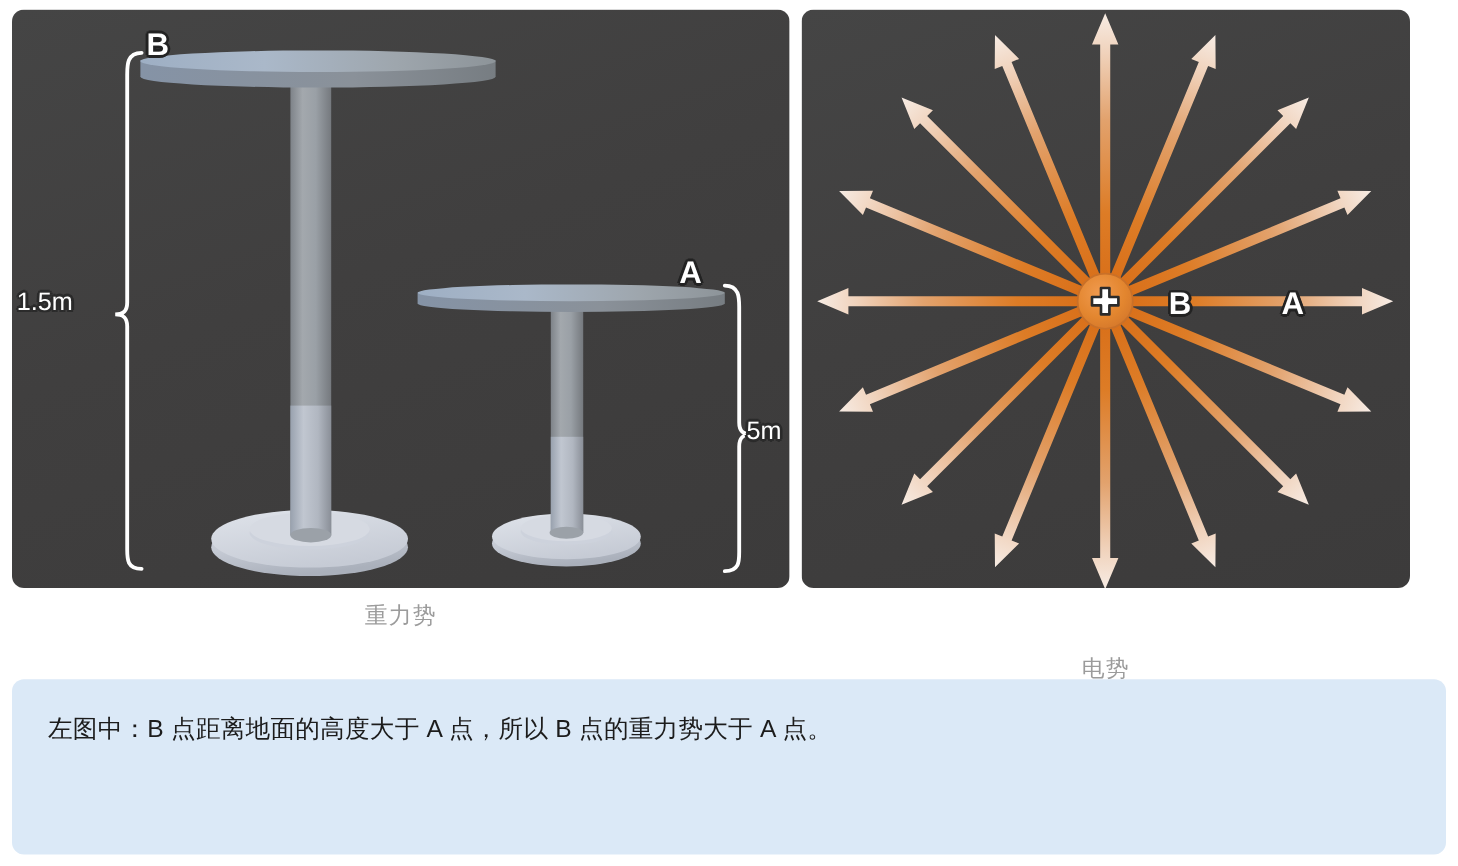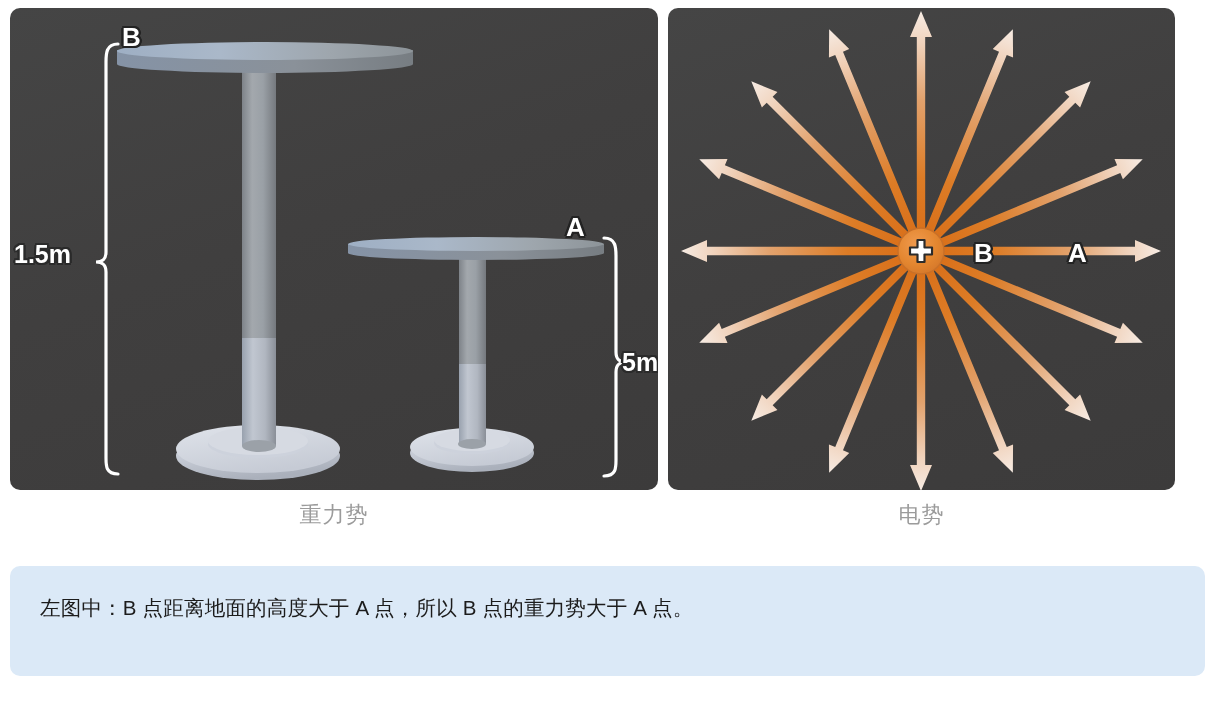--- a/index.html
+++ b/index.html
@@ -37,35 +37,35 @@
   .panel-bg {
     position: absolute;
     inset: 0;
     background: linear-gradient(160deg, #454545 0%, #403f3f 45%, #3c3b3b 100%);
   }
 
   .caption {
     position: absolute;
     top: 492px;
     text-align: center;
-    font-size: 22px;
+    font-size: 19px;
     color: #9b9b9b;
     letter-spacing: 1px;
   }
   .caption-left  { left: 0;   width: 648px; }
-  .caption-right { left: 658px; width: 507px; }
+  .caption-right { left: 658px; width: 507px; margin-top: 44px; }
 
   
   .panel svg { position: absolute; inset: 0; width: 100%; height: 100%; }
 
   
   .dim-label {
     position: absolute;
-    font-size: 25px;
-    font-weight: bold;
+    font-size: 21px;
+    font-weight: normal;
     color: #ffffff;
     text-shadow:
        1.6px 1.6px 0 #2b2b2b, -1.6px 1.6px 0 #2b2b2b,
        1.6px -1.6px 0 #2b2b2b, -1.6px -1.6px 0 #2b2b2b,
        0 2.4px 0 #2b2b2b, 0 -2.4px 0 #2b2b2b,
        2.4px 0 0 #2b2b2b, -2.4px 0 0 #2b2b2b;
     white-space: nowrap;
   }
   .dim-15m { left: 4px;  top: 232px; }
   .dim-1m  { left: 612px; top: 340px; }
@@ -87,21 +87,21 @@
 
   .lbl-B-right { left: 306px; top: 230px; }
   .lbl-A-right { left: 400px; top: 230px; }
 
   
   .explain {
     position: absolute;
     left: 10px;
     top: 566px;
     width: 1195px;
-    height: 110px;
+    height: 146px;
     box-sizing: border-box;
     background: #dbe9f7;
     border-radius: 10px;
     padding: 30px 30px 0 30px;
   }
   .explain p {
     margin: 0 0 30px 0;
     font-size: 20.5px;
     color: #1c1c1c;
     line-height: 1.2;

